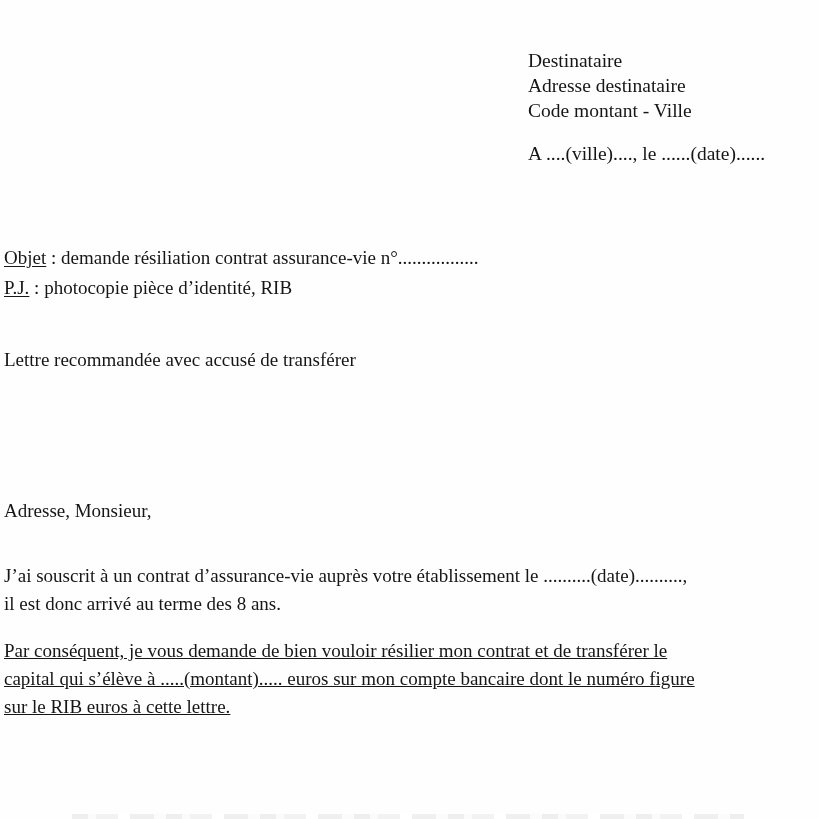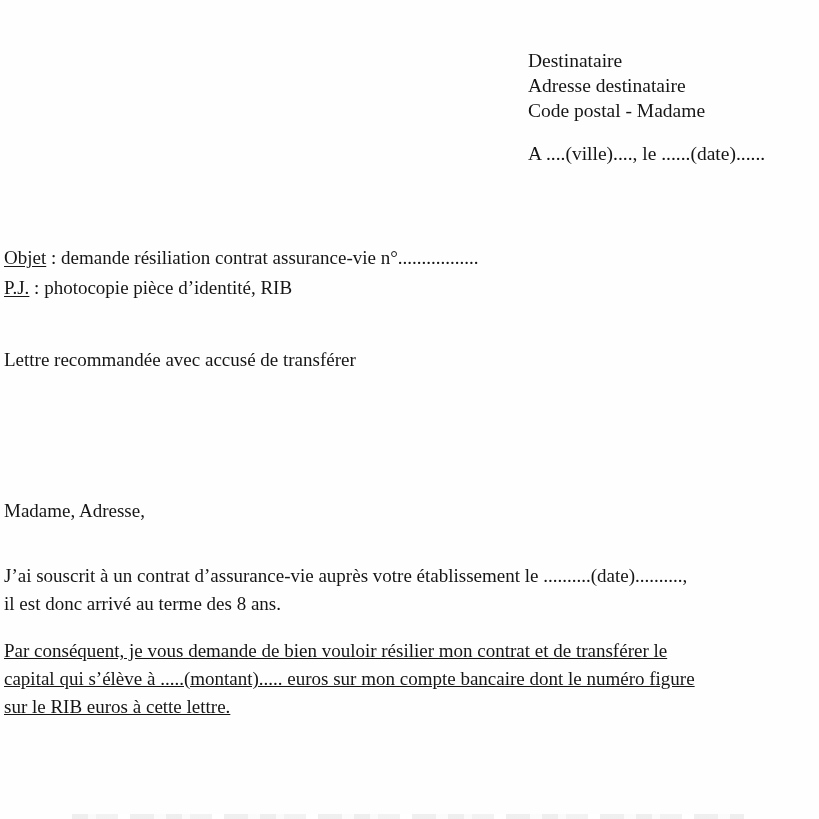--- a/index.html
+++ b/index.html
@@ -38,36 +38,36 @@
   }
 </style>
 </head>
 <body>
 
 <div class="page">
 
   <div class="abs txt recipient-block">
     <div>Destinataire</div>
     <div>Adresse destinataire</div>
-    <div>Code postal - Madame</div>
+    <div>Code montant - Ville</div>
   </div>
 
   <div class="abs txt subject-line">
     <span class="u">Objet</span><span> : demande résiliation contrat assurance-vie n°.................</span>
   </div>
 
   <div class="abs txt date-line">A ....(ville)...., le ......(date)......</div>
 
   <div class="abs txt pj-line">
     <span class="u">P.J.</span><span> : photocopie pièce d’identité, RIB</span>
   </div>
 
   <div class="abs txt registered-line">Lettre recommandée avec accusé de transférer</div>
 
-  <div class="abs txt salutation-line">Madame, Adresse,</div>
+  <div class="abs txt salutation-line">Adresse, Monsieur,</div>
 
   <div class="abs txt para-1">
     <div>J’ai souscrit à un contrat d’assurance-vie auprès votre établissement le ..........(date)..........,</div>
     <div>il est donc arrivé au terme des 8 ans.</div>
   </div>
 
   <div class="abs txt para-2">
     <div>Par conséquent, je vous demande de bien vouloir résilier mon contrat et de transférer le</div>
     <div>capital qui s’élève à .....(montant)..... euros sur mon compte bancaire dont le numéro figure</div>
     <div>sur le RIB euros à cette lettre.</div>

